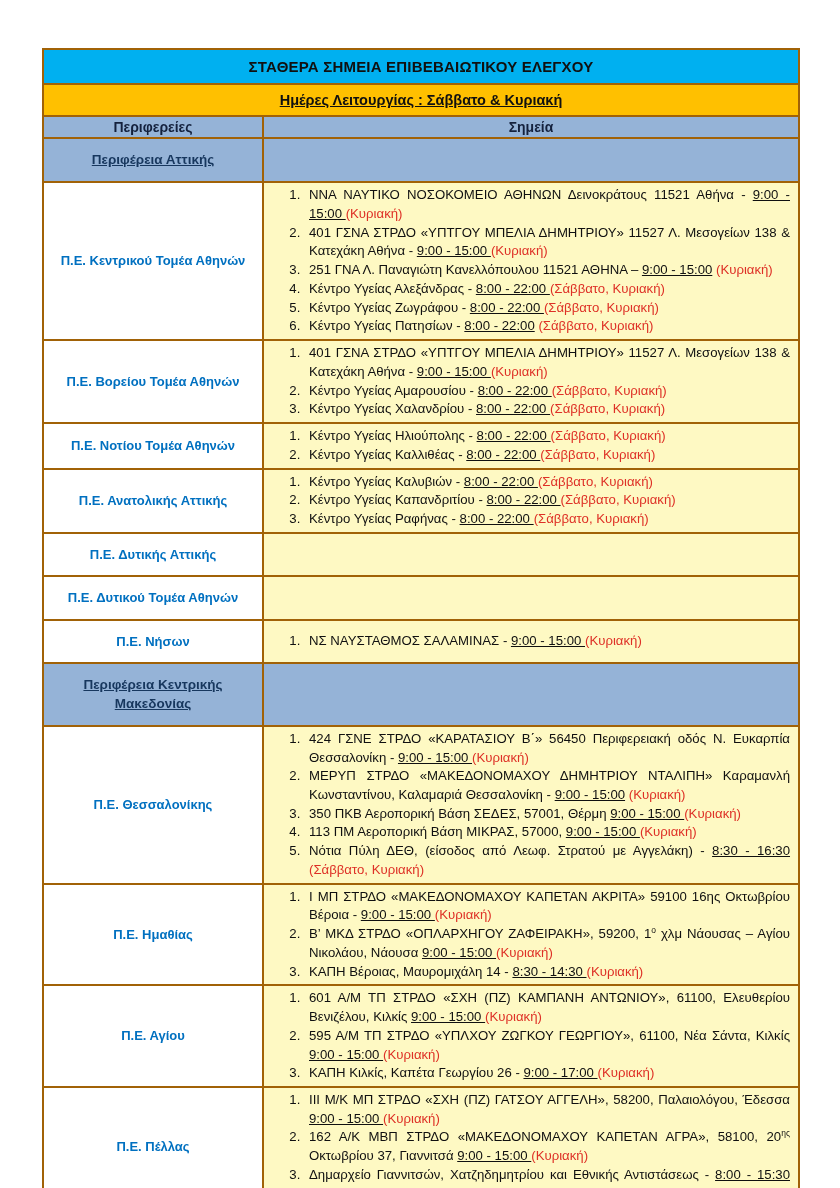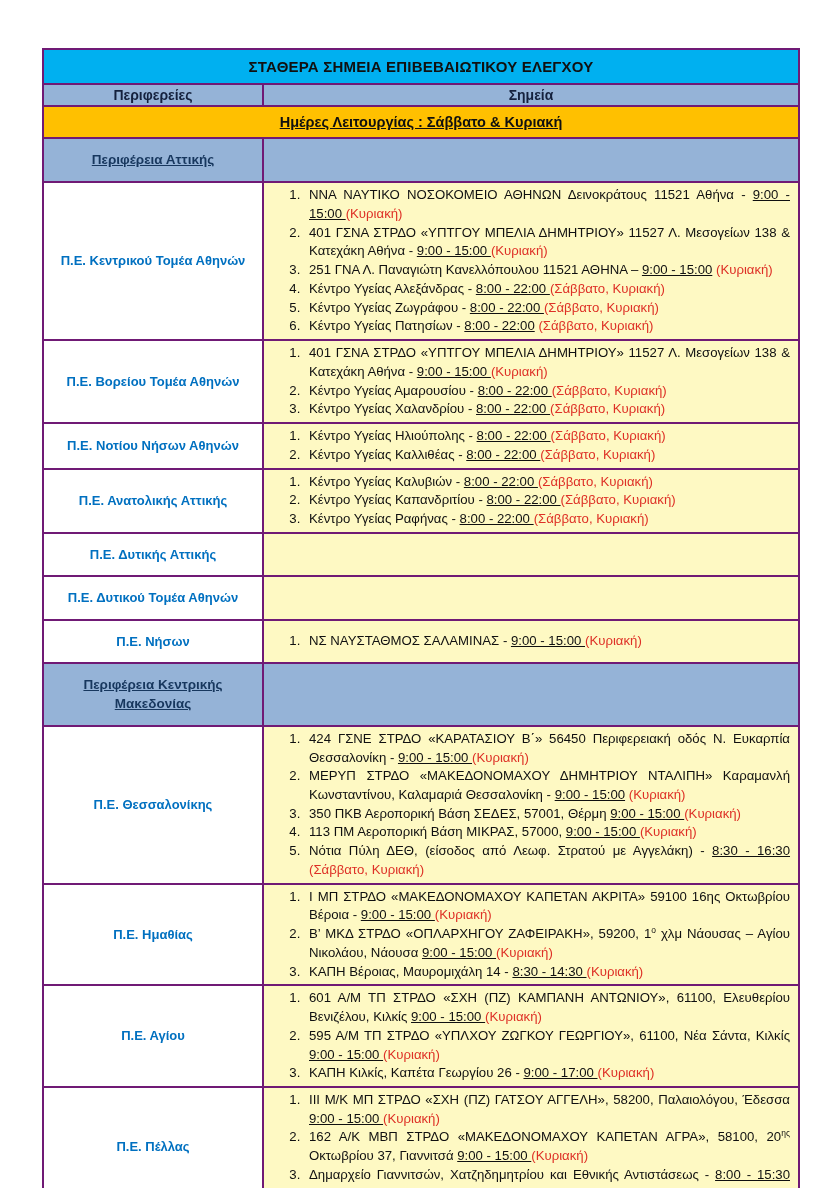--- a/index.html
+++ b/index.html
@@ -3,21 +3,21 @@
 <meta charset="utf-8">
 <style>
   html,body{margin:0;padding:0;}
   body{
     width:840px;height:1188px;background:#ffffff;position:relative;
     font-family:"Liberation Sans", sans-serif;color:#111;
     -webkit-font-smoothing:antialiased;
   }
   .sheet{position:absolute;left:42px;top:48px;width:756px;}
   table{border-collapse:collapse;width:100%;table-layout:fixed;}
-  td{border:2px solid #701a75;vertical-align:middle;padding:0;}
+  td{border:2px solid #a16207;vertical-align:middle;padding:0;}
   col.c-left{width:220px;}
   col.c-right{width:536px;}
 
   .title-cell{
     background:var(--c-title,#00B0F0);text-align:center;font-weight:bold;
     font-size:15px;padding:8px 4px;color:#101010;letter-spacing:.2px;
   }
   .subtitle-cell{
     background:var(--c-sub,#FFC000);text-align:center;font-weight:bold;
     font-size:14.5px;padding:7px 4px;color:#101010;
@@ -58,27 +58,27 @@
   <table>
     <colgroup>
         <col class="c-left">
         <col class="c-right">
       </colgroup>
     <tbody>
       <tr>
         <td class="title-cell" colspan="2">ΣΤΑΘΕΡΑ ΣΗΜΕΙΑ ΕΠΙΒΕΒΑΙΩΤΙΚΟΥ ΕΛΕΓΧΟΥ</td>
       </tr>
       <tr>
-        <td class="colhead-cell">Περιφερείες</td>
-        <td class="colhead-cell">Σημεία</td>
-      </tr>
-      <tr>
         <td class="subtitle-cell" colspan="2">
           <span>Ημέρες Λειτουργίας : Σάββατο &amp; Κυριακή</span>
         </td>
+      </tr>
+      <tr>
+        <td class="colhead-cell">Περιφερείες</td>
+        <td class="colhead-cell">Σημεία</td>
       </tr>
 
   <tr class="section">
     <td class="cell-left">
       <span class="section-label">Περιφέρεια Αττικής</span>
     </td>
     <td class="cell-right"></td>
   </tr>
 
   <tr>
@@ -105,21 +105,21 @@
       <ol class="points">
               <li><span class="seg-p">401 ΓΣΝΑ ΣΤΡΔΟ «ΥΠΤΓΟΥ ΜΠΕΛΙΑ ΔΗΜΗΤΡΙΟΥ» 11527 Λ. Μεσογείων 138 &amp; Κατεχάκη Αθήνα - </span><span class="seg-u">9:00 - 15:00 </span><span class="seg-r">(Κυριακή)</span></li>
               <li><span class="seg-p">Κέντρο Υγείας Αμαρουσίου - </span><span class="seg-u">8:00 - 22:00 </span><span class="seg-r">(Σάββατο, Κυριακή)</span></li>
               <li><span class="seg-p">Κέντρο Υγείας Χαλανδρίου - </span><span class="seg-u">8:00 - 22:00 </span><span class="seg-r">(Σάββατο, Κυριακή)</span></li>
             </ol>
     </td>
   </tr>
 
   <tr>
     <td class="cell-left">
-      <span class="region-link">Π.Ε. Νοτίου Νήσων Αθηνών</span>
+      <span class="region-link">Π.Ε. Νοτίου Τομέα Αθηνών</span>
     </td>
     <td class="cell-right">
       <ol class="points">
               <li><span class="seg-p">Κέντρο Υγείας Ηλιούπολης - </span><span class="seg-u">8:00 - 22:00 </span><span class="seg-r">(Σάββατο, Κυριακή)</span></li>
               <li><span class="seg-p">Κέντρο Υγείας Καλλιθέας - </span><span class="seg-u">8:00 - 22:00 </span><span class="seg-r">(Σάββατο, Κυριακή)</span></li>
             </ol>
     </td>
   </tr>
 
   <tr>

